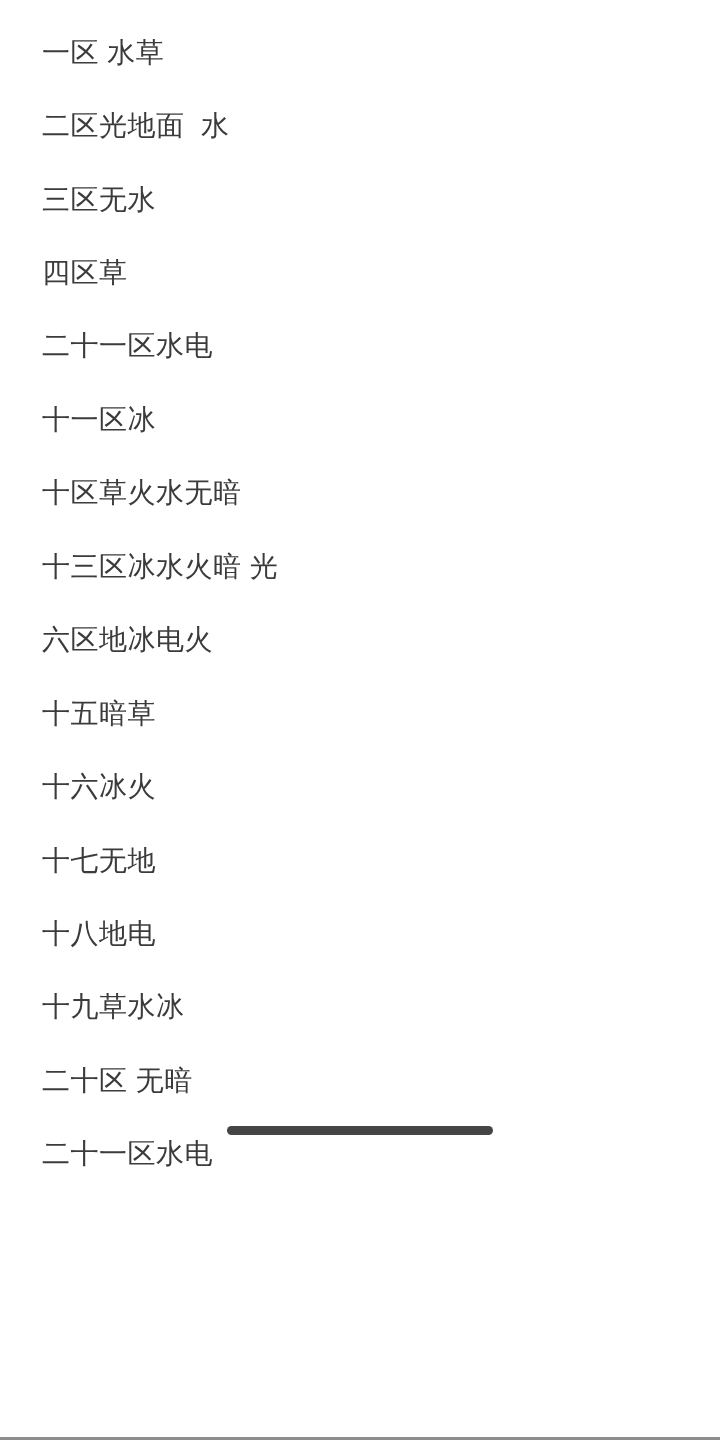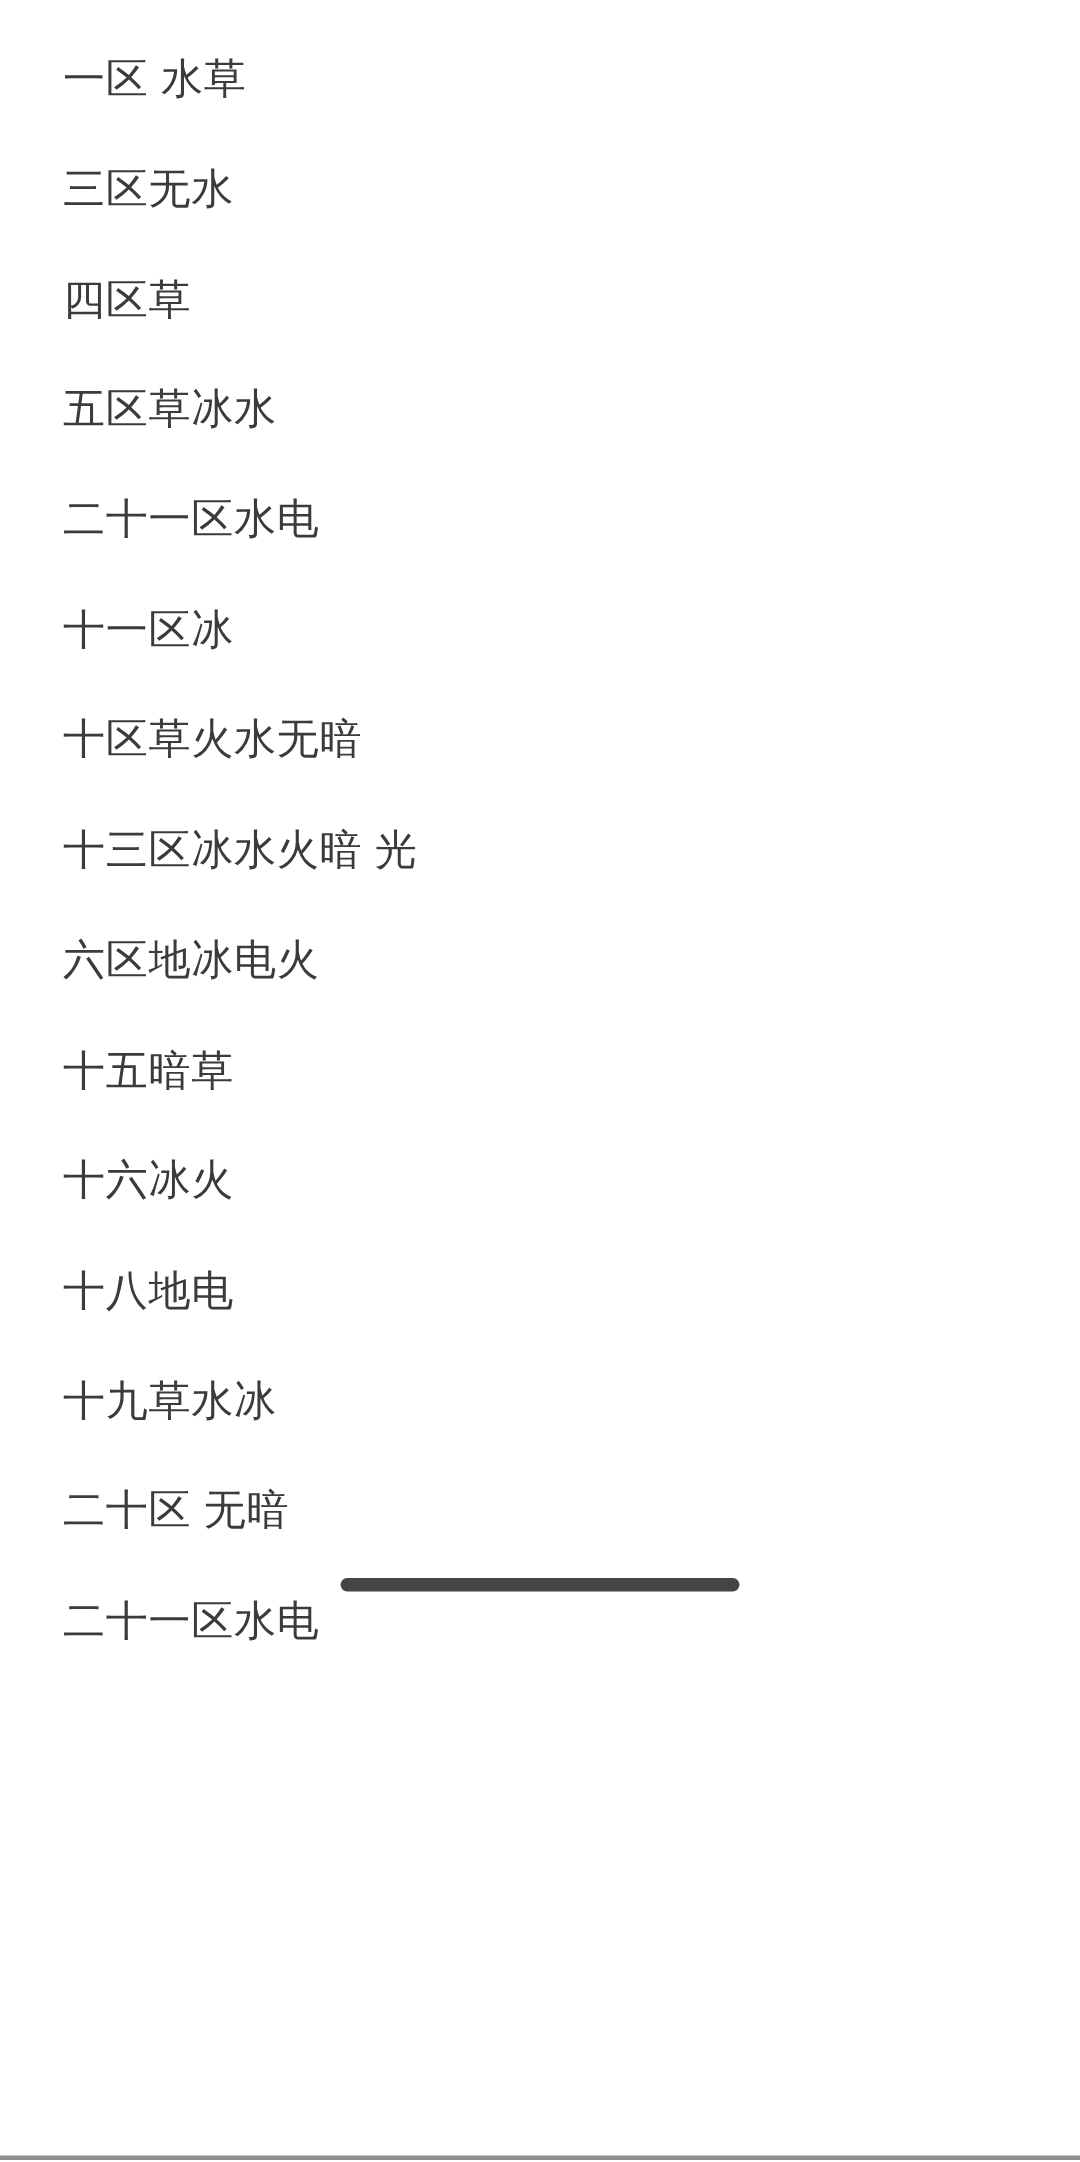--- a/index.html
+++ b/index.html
@@ -50,29 +50,30 @@
     width: 720px;
     height: 2.5px;
     background: #8d8d8d;
   }
 </style>
 </head>
 <body>
 
 <div class="note-list" style="color: rgb(59, 59, 59);">
     <div class="line"><span class="line-text">一区 水草</span></div>
+    <div class="line"><span class="line-text">二区光地面  水</span></div>
     <div class="line"><span class="line-text">三区无水</span></div>
     <div class="line"><span class="line-text">四区草</span></div>
-    <div class="line"><span class="line-text">五区草冰水</span></div>
     <div class="line"><span class="line-text">二十一区水电</span></div>
     <div class="line"><span class="line-text">十一区冰</span></div>
     <div class="line"><span class="line-text">十区草火水无暗</span></div>
     <div class="line"><span class="line-text">十三区冰水火暗 光</span></div>
     <div class="line"><span class="line-text">六区地冰电火</span></div>
     <div class="line"><span class="line-text">十五暗草</span></div>
     <div class="line"><span class="line-text">十六冰火</span></div>
+    <div class="line"><span class="line-text">十七无地</span></div>
     <div class="line"><span class="line-text">十八地电</span></div>
     <div class="line"><span class="line-text">十九草水冰</span></div>
     <div class="line"><span class="line-text">二十区 无暗</span></div>
     <div class="line"><span class="line-text">二十一区水电</span><span class="ink-stroke" style="background: rgb(69, 69, 69);"></span></div>
   </div>
 
 <div class="bottom-separator" style="background: rgb(141, 141, 141);"></div>
 
 </body></html>

